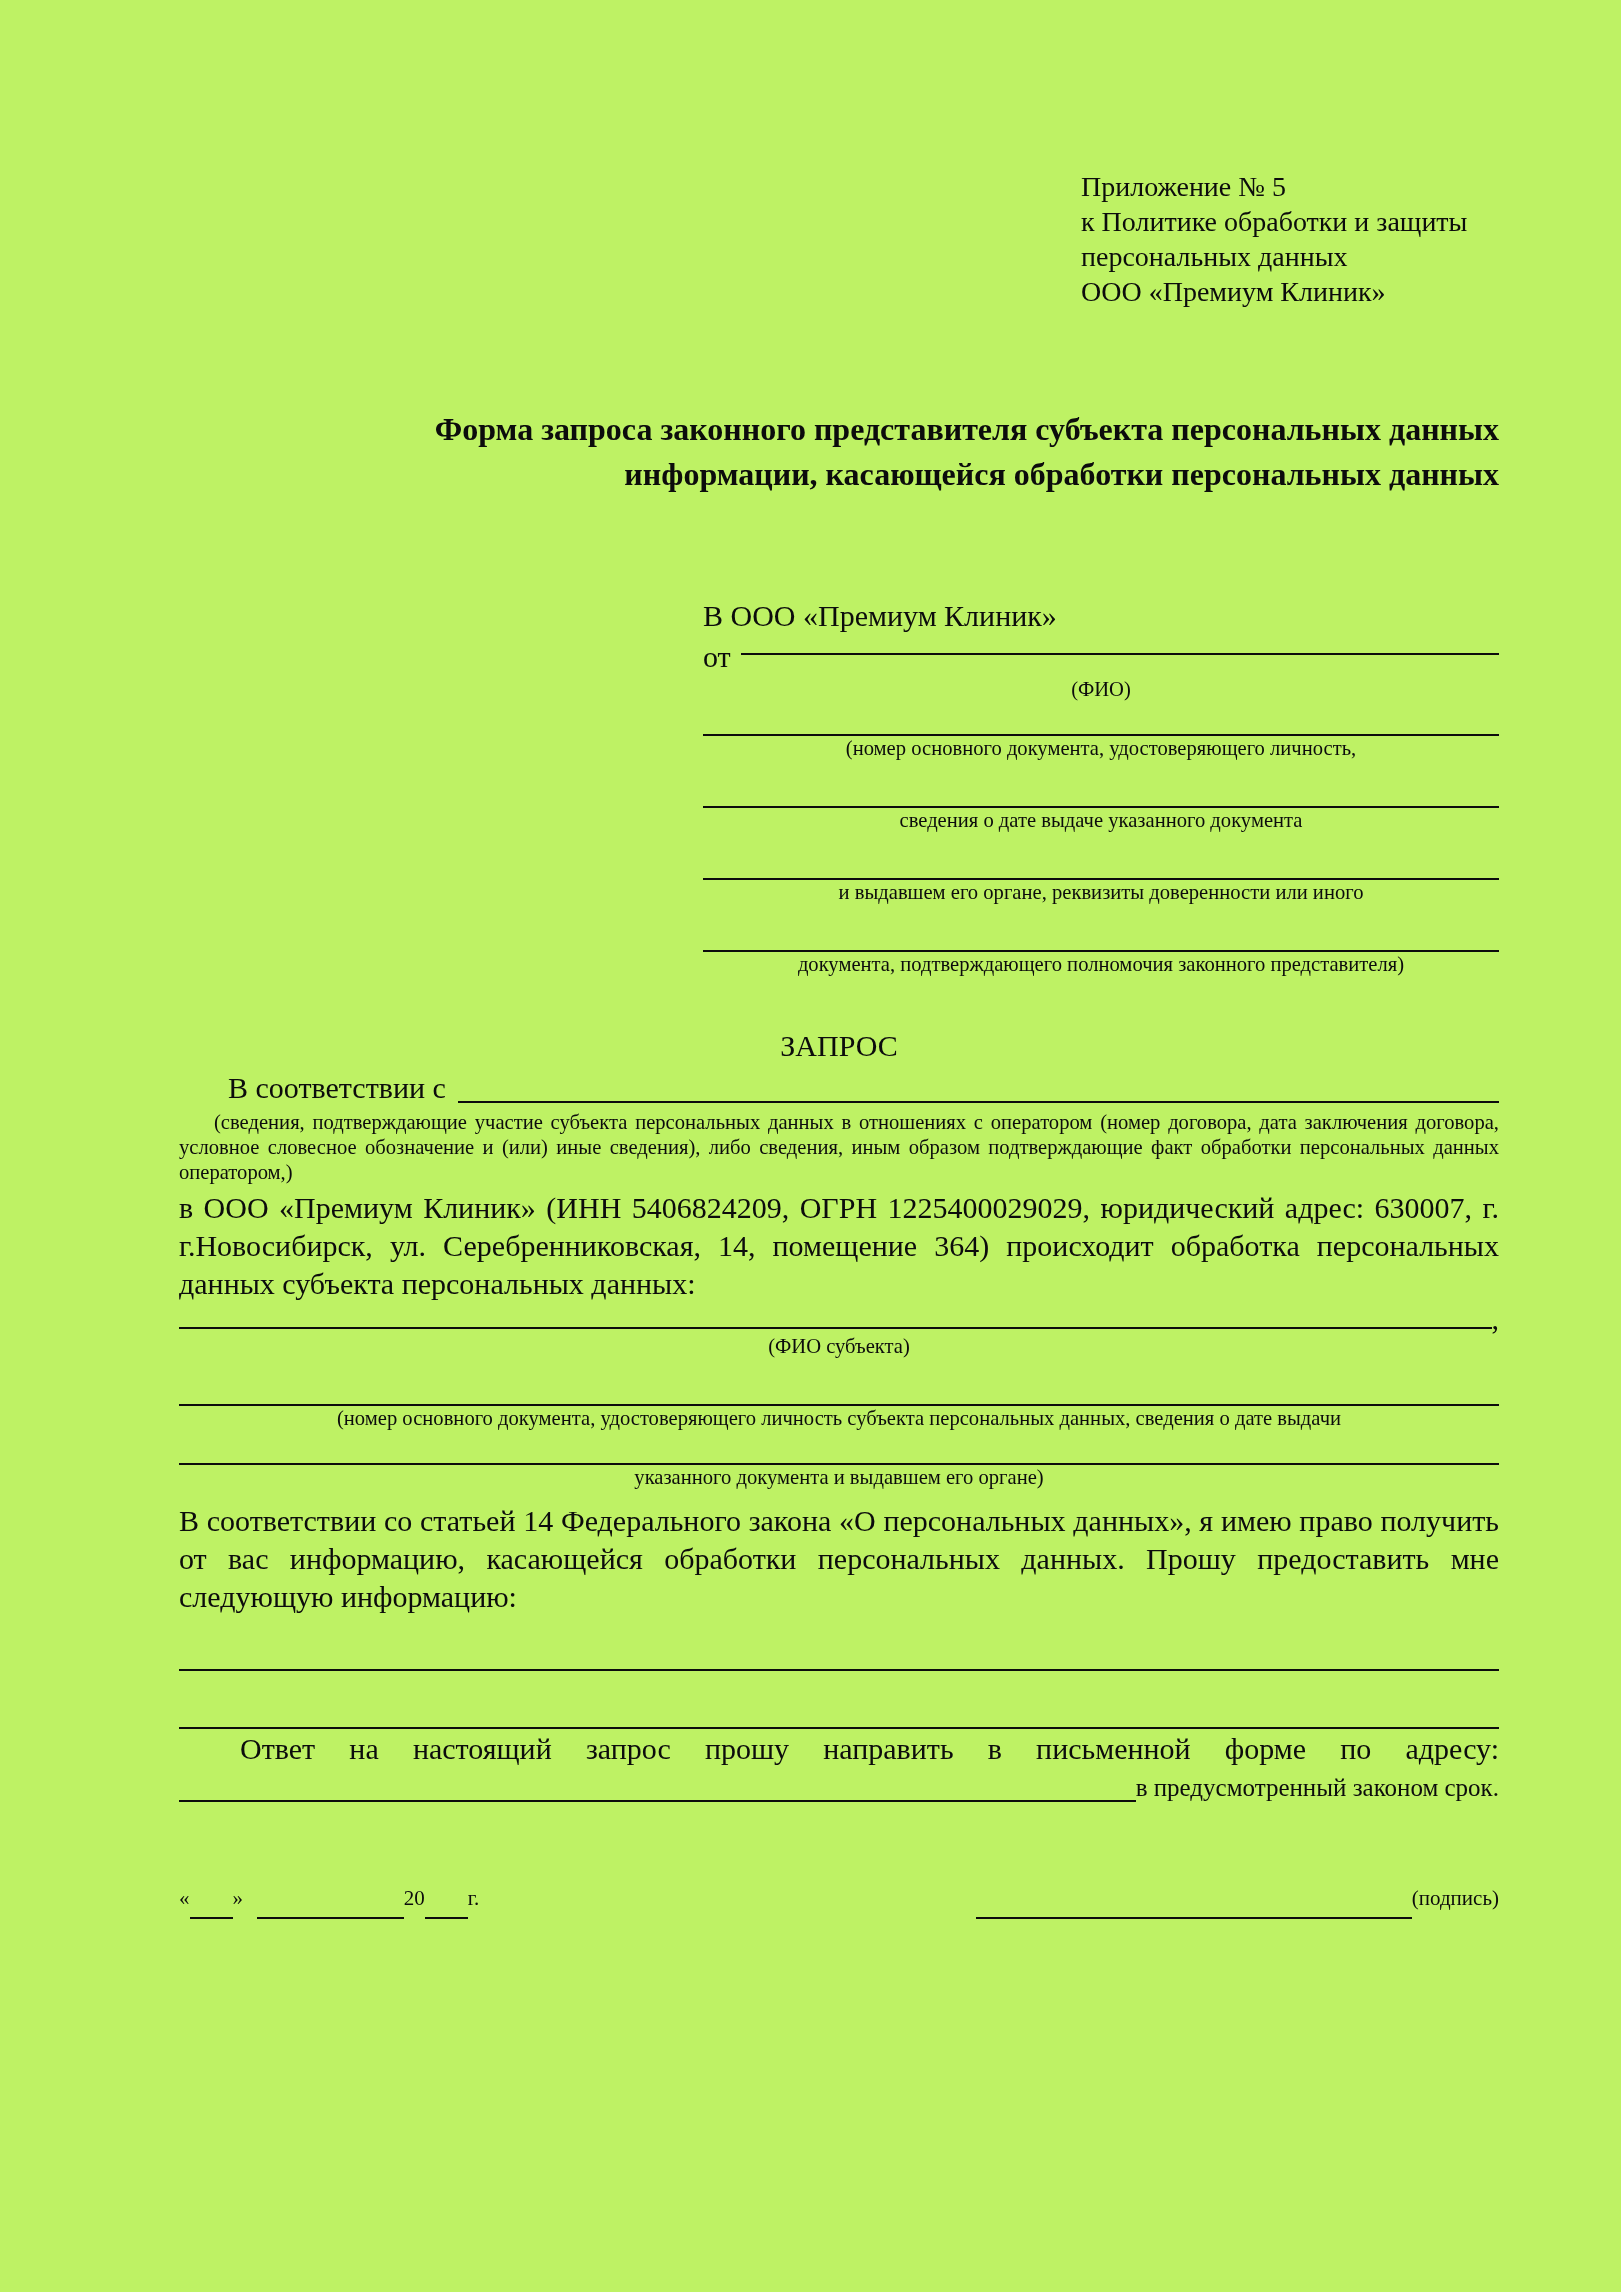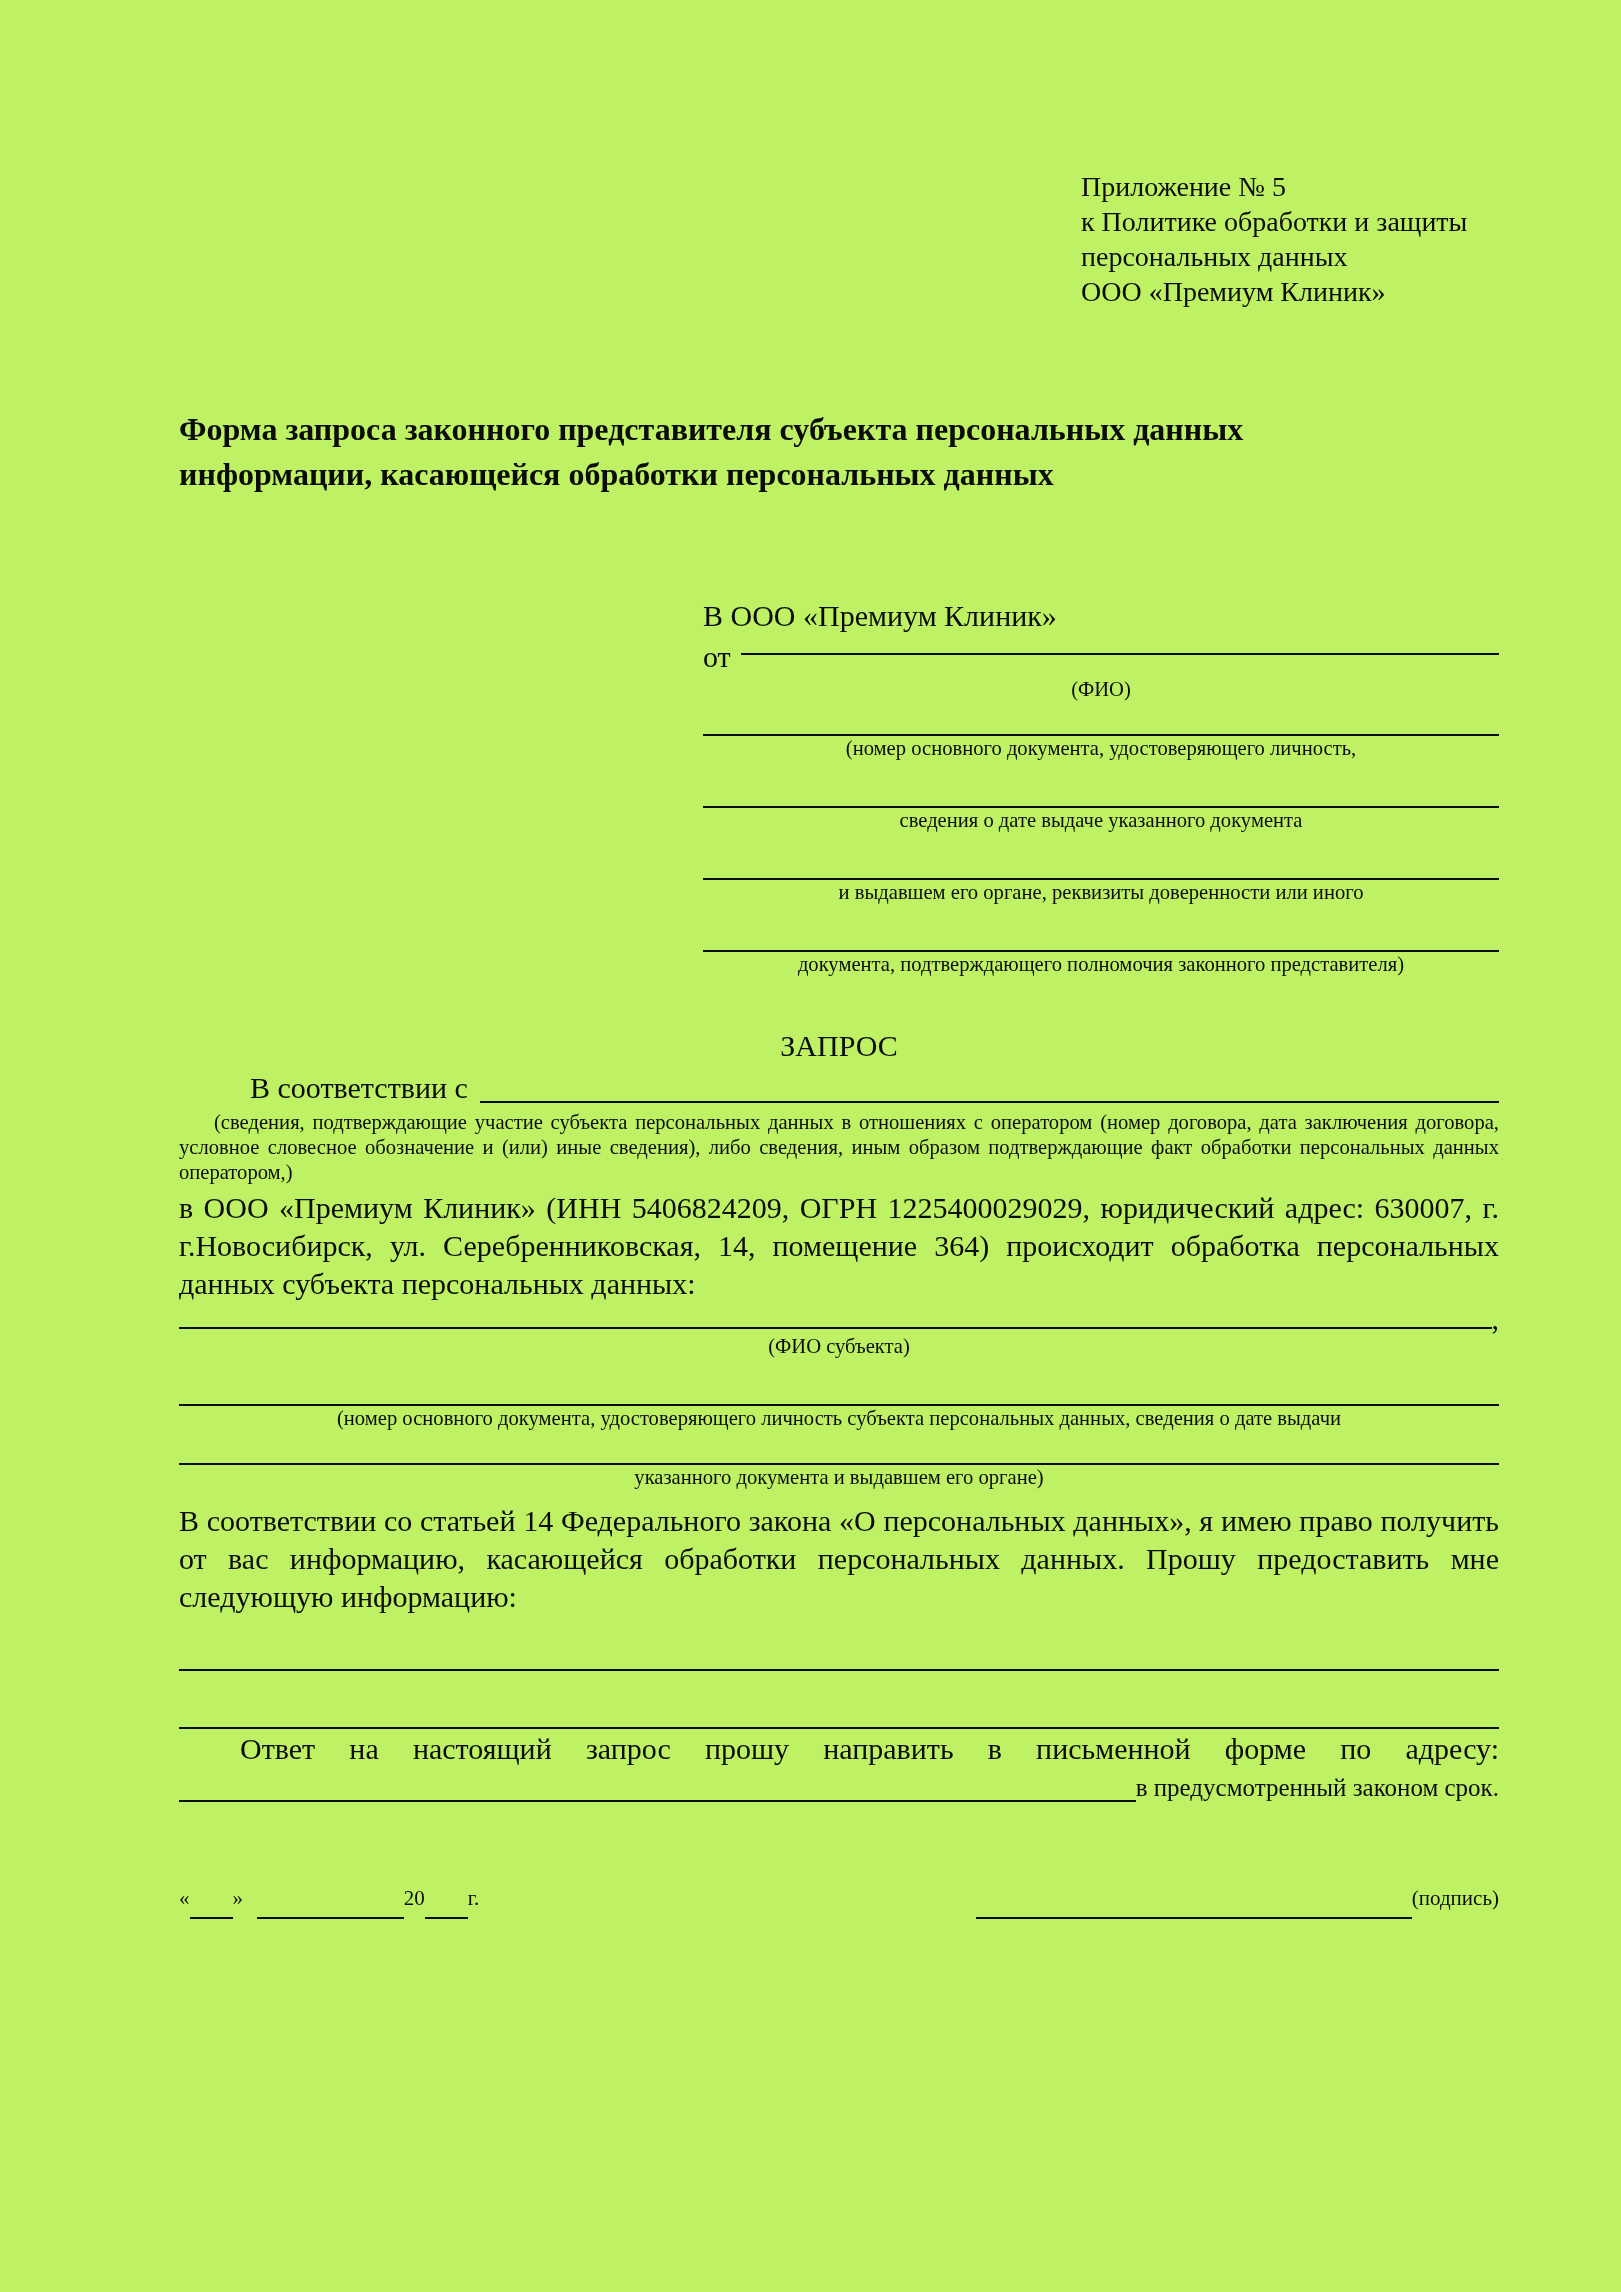--- a/index.html
+++ b/index.html
@@ -7,34 +7,34 @@
     position:relative;
     width:1621px;height:2293px;
     background:#bef264;
     color:#0c0c0c;
     font-family:"Liberation Serif","DejaVu Serif",serif;
     overflow:hidden;
   }
   .content{position:absolute;left:179px;top:0;width:1320px;}
 
   .header-ref{margin-top:169px;margin-left:902px;font-size:28px;line-height:35px;}
-  .title{margin-top:98px;text-align:left;font-weight:bold;font-size:32px;line-height:45px;}
+  .title{margin-top:98px;text-align:right;font-weight:bold;font-size:32px;line-height:45px;}
 
   .addr{margin-top:98px;margin-left:524px;font-size:30px;line-height:41px;}
   .from-row{display:flex;align-items:center;}
   .from-row .label{margin-right:9.8px;}
   .fill{flex:1 1 auto;border-bottom:2.9px solid #0c0c0c;margin-bottom:4.9px;}
   .cap{font-size:20.6px;line-height:25.5px;text-align:center;}
   .blank-row{height:31px;border-bottom:2.9px solid #0c0c0c;}
   .g{margin-top:13.7px;}
 
   .zapros{margin-top:48px;text-align:center;font-size:30px;line-height:39px;}
 
   .accord-row{display:flex;font-size:30px;line-height:39px;margin-top:3.9px;}
-  .accord-row .label{margin-left:71px;margin-right:11.8px;white-space:nowrap;}
+  .accord-row .label{margin-left:49px;margin-right:11.8px;white-space:nowrap;}
 
   .small-note{font-size:20.6px;line-height:25px;text-align:justify;text-indent:35px;margin-top:2.9px;}
 
   .para{font-size:30px;line-height:38px;text-align:justify;}
   .op-para{margin-top:3.9px;}
   .law-para{margin-top:11.8px;}
 
   .subject-row{display:flex;font-size:30px;line-height:31px;}
   .subject-row .suffix{flex:0 0 auto;}
 

